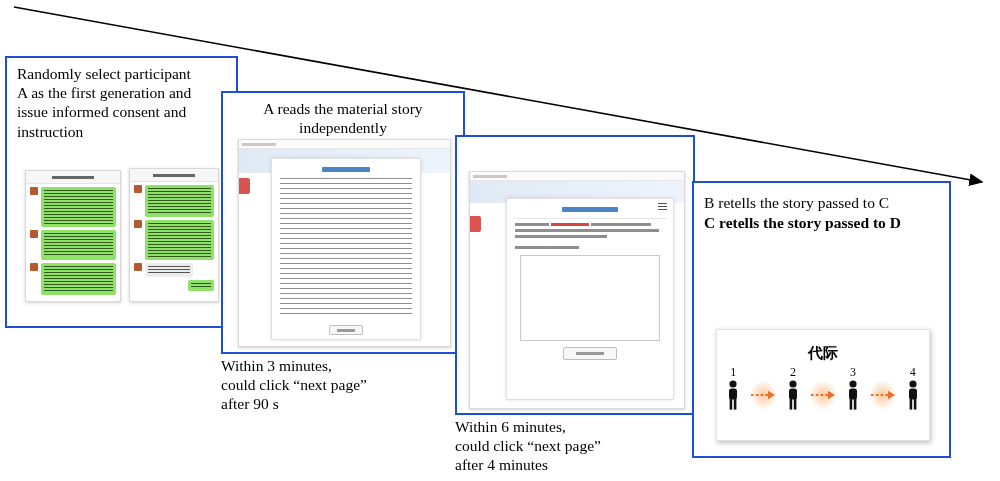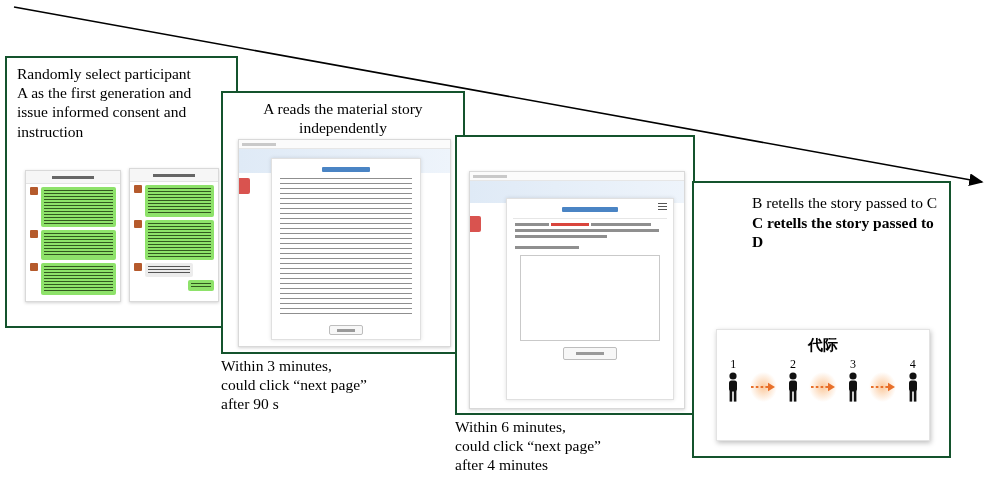--- a/index.html
+++ b/index.html
@@ -1,21 +1,21 @@
 <!DOCTYPE html>
 <html><head>
 <meta charset="utf-8">
 <style>
   * { margin:0; padding:0; box-sizing:border-box; }
   body { background:#fff; }
   .canvas { position:relative; width:1000px; height:481px; background:#fff;
             font-family:"Liberation Serif", serif; color:#000; overflow:hidden; }
   .flow { position:absolute; left:0; top:0; pointer-events:none; }
 
-  .panel { position:absolute; background:#fff; border:2px solid #14532d; }
+  .panel { position:absolute; background:#fff; border:2px solid #1d4ed8; }
   .ptitle { font-size:15.5px; line-height:1.24; padding:6px 8px 0 10px; white-space:pre-line; }
   .center { text-align:center; padding-left:4px; padding-right:4px; }
   .caption { position:absolute; font-size:15.5px; line-height:1.22; text-align:left; white-space:pre-line; }
   .cap-in { position:absolute; left:0; right:0; bottom:3px; text-align:center; font-size:15.5px; }
 
   
   .shot { position:absolute; background:#fff; border:1px solid #d9d9d9;
           box-shadow:0 1px 3px rgba(0,0,0,.18); overflow:hidden; }
   .chrome { height:9px; background:#fbfbfb; border-bottom:1px solid #e6e6e6;
             display:flex; align-items:center; padding-left:3px; }
@@ -51,21 +51,21 @@
   .seg { height:3px; background:#8f8f8f; }
   .seg.red { background:#d9453c; }
   .tarea { border:1px solid #c9c9c9; background:#fff; margin:6px auto; }
   .menu { position:absolute; top:4px; right:6px; width:9px; height:7px;
           background:repeating-linear-gradient(to bottom,#555 0 1px,transparent 1px 3px); }
 
   
   .genfig { position:absolute; background:#fff; border:1px solid #e3e3e3;
             box-shadow:1px 2px 5px rgba(0,0,0,.25); }
   .genfig .ft { text-align:center; font-family:"DejaVu Sans", sans-serif;
-                font-weight:bold; font-size:15px; margin-top:6px; }
+                font-weight:bold; font-size:15px; margin-top:14px; }
   .genrow { display:flex; justify-content:center; margin-top:2px; }
   .genunit { width:36px; display:flex; flex-direction:column; align-items:center; }
   .gennum { font-size:12px; height:15px; }
   .genarrow { width:30px; height:30px; margin-top:15px; display:flex; align-items:center;
               justify-content:center;
               background:radial-gradient(closest-side,rgba(247,148,60,.5),rgba(247,148,60,0)); }
   .person { fill:#111; }
 </style>
 </head>
 <body>
@@ -195,21 +195,21 @@
         <div class="btn" style="width:54px; height:13px; margin:4px auto 0;">
           <div class="bar" style="width:28px;"></div>
         </div>
       </div>
     </div>
   </div>
   <div class="caption" style="left:455px; top:418px; width:240px;">Within 6 minutes,
 could click “next page”
 after 4 minutes</div>
 
-  <div class="panel" style="left:692px; top:181px; width:259px; height:277px;padding-left:48px;">
+  <div class="panel" style="left:692px; top:181px; width:259px; height:277px;">
     <div class="ptitle" style="padding-top:10px;">B retells the story passed to C</div>
     <div class="ptitle" style="padding-top:1px;font-weight:bold;">C retells the story passed to D</div>
 
     <div class="genfig" style="left:22px; top:146px; width:214px; height:112px;">
       <div class="ft">代际</div>
       <div class="genrow">
 
         <div class="genunit">
           <div class="gennum">1</div>
           <svg class="person" width="16" height="30" viewBox="0 0 16 30">

